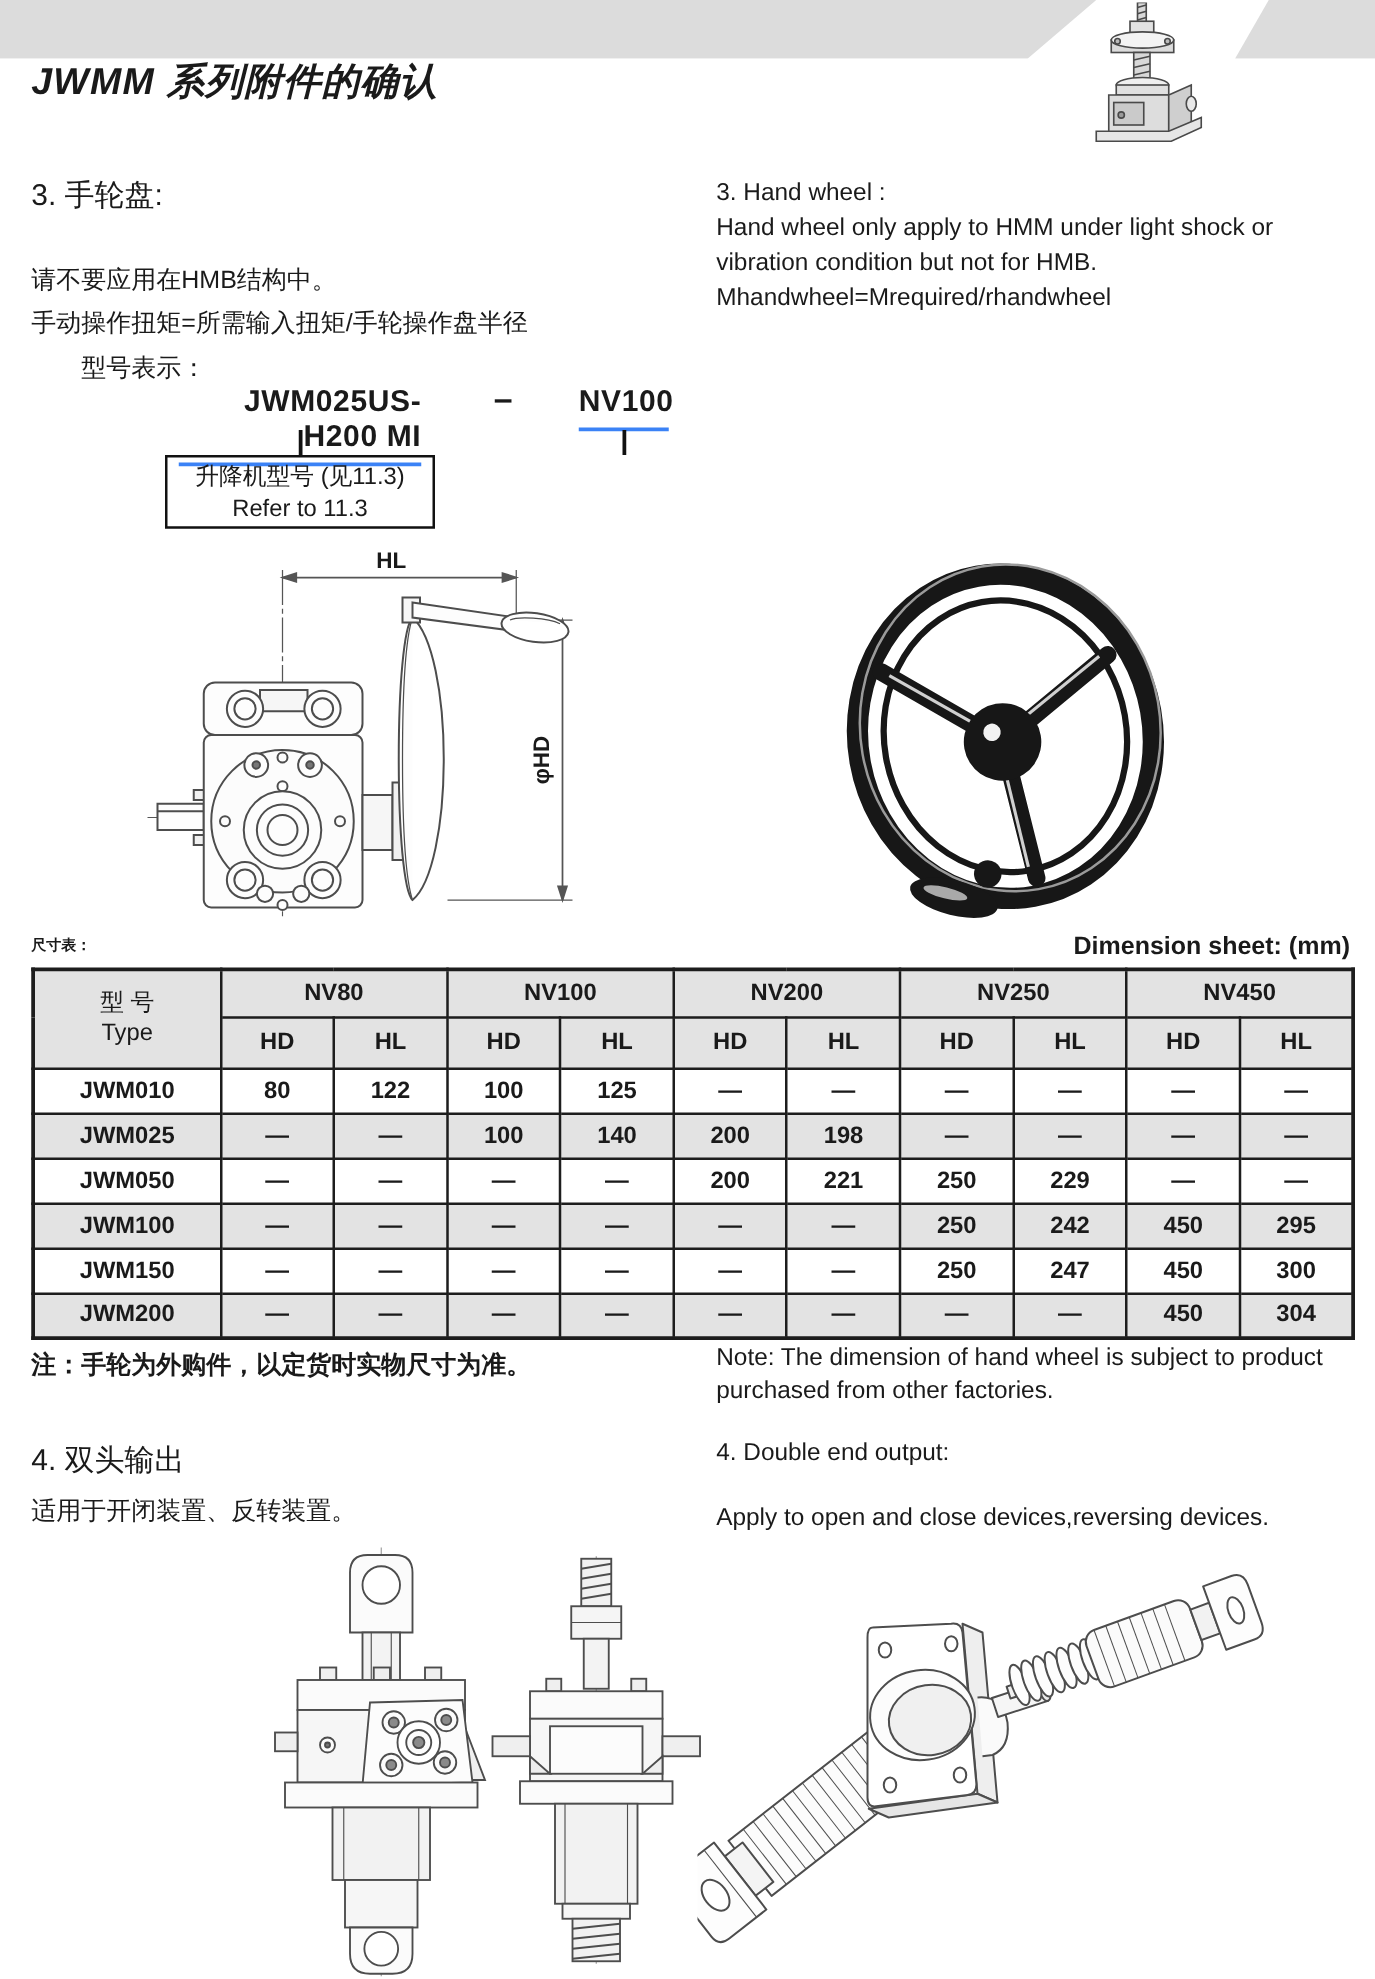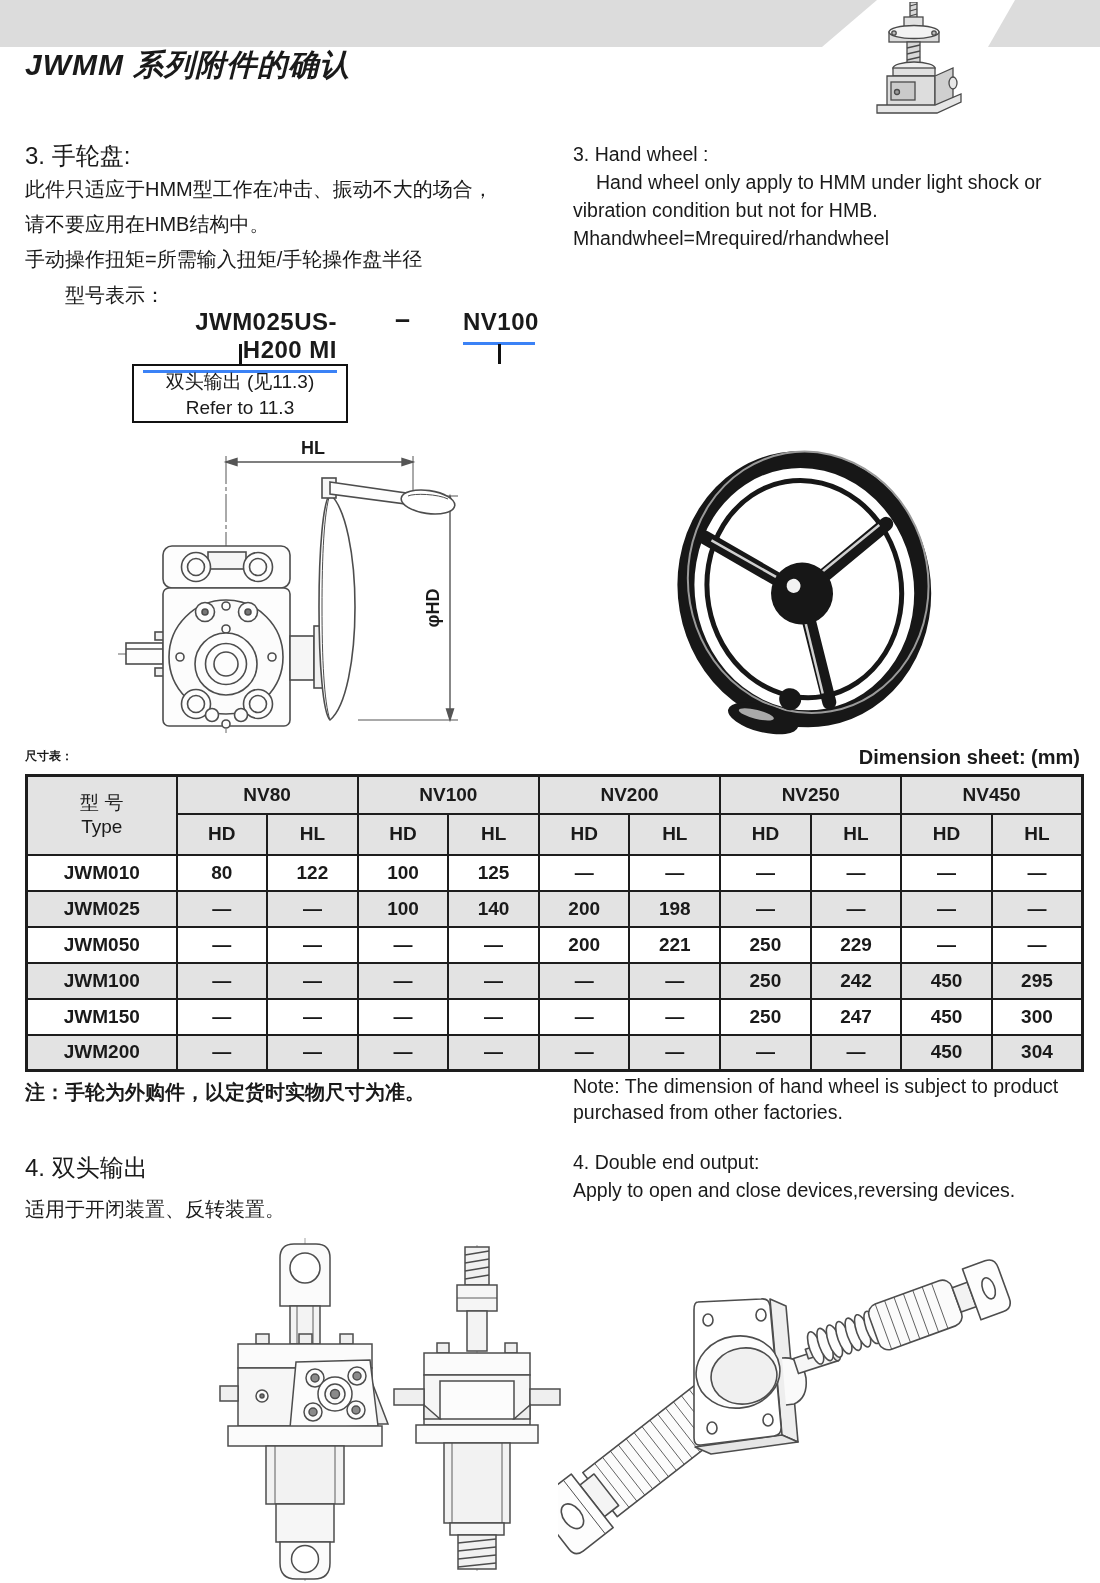--- a/index.html
+++ b/index.html
@@ -64,37 +64,36 @@
       <polygon points="34,74 82,74 82,105 34,105" fill="#dddddd"></polygon>
       <polygon points="82,74 100,66 100,97 82,105" fill="#cfcfcf"></polygon>
       <ellipse cx="100" cy="81" rx="4" ry="6" fill="#e8e8e8"></ellipse>
       <polygon points="24,103 82,103 108,92 108,100 84,111 24,111" fill="#e6e6e6"></polygon>
       <rect x="38" y="80" width="24" height="18" fill="#cacaca"></rect>
       <circle cx="44" cy="90" r="2.5" fill="#9a9a9a"></circle>
     </g>
   </svg>
 
   <div class="abs cn-h" style="left:25px;top:140px;">3. 手轮盘:</div>
-  <div class="abs body-t" style="left:25px;top:172px;">此件只适应于HMM型工作在冲击、振动不大的场合，</div>
   <div class="abs body-t" style="left:25px;top:207px;">请不要应用在HMB结构中。</div>
   <div class="abs body-t" style="left:25px;top:242px;">手动操作扭矩=所需输入扭矩/手轮操作盘半径</div>
   <div class="abs body-t" style="left:65px;top:278px;">型号表示：</div>
 
   <div class="abs en-t" style="left:573px;top:140px;">3. Hand wheel :</div>
-  <div class="abs en-t" style="left:573px;top:168px;margin-left:23px;">Hand wheel only apply to HMM under light shock or</div>
+  <div class="abs en-t" style="left:573px;top:168px;">Hand wheel only apply to HMM under light shock or</div>
   <div class="abs en-t" style="left:573px;top:196px;">vibration condition but not for HMB.</div>
   <div class="abs en-t" style="left:573px;top:224px;">Mhandwheel=Mrequired/rhandwheel</div>
 
   <div class="code" style="left:143px;top:308px;width:194px;">JWM025US-H200 MI</div>
   <div class="abs" style="left:395px;top:304px;font-size:27px;font-weight:bold;">–</div>
   <div class="code" style="left:463px;top:308px;width:72px;">NV100</div>
   <div class="conn" style="left:239px;top:344px;height:20px;"></div>
   <div class="conn" style="left:498px;top:344px;height:20px;"></div>
   <div class="dbox" style="left:132px;top:364px;width:212px;height:52px;">
-    <div>双头输出 (见11.3)</div>
+    <div>升降机型号 (见11.3)</div>
     <div>Refer to 11.3</div>
   </div>
 
   <svg class="abs" style="left:108px;top:436px;" width="385" height="300" viewBox="0 0 385 300">
     <g stroke="#555" stroke-width="1.4" fill="none">
 
       <line x1="118" y1="26" x2="305" y2="26"></line>
       <polygon points="118,26 129,22.5 129,29.5" fill="#555"></polygon>
       <polygon points="305,26 294,22.5 294,29.5" fill="#555"></polygon>
       <line x1="118" y1="20" x2="118" y2="108" stroke-dasharray="28 3 4 3" stroke-width="1"></line>
@@ -305,21 +304,21 @@
       </tbody>
     </table>
 
   <div class="abs en-t" style="left:25px;top:1078px;font-size:20px;font-weight:bold;">注：手轮为外购件，以定货时实物尺寸为准。</div>
   <div class="abs en-t" style="left:573px;top:1072px;">Note: The dimension of hand wheel is subject to product</div>
   <div class="abs en-t" style="left:573px;top:1098px;">purchased from other factories.</div>
 
   <div class="abs cn-h" style="left:25px;top:1152px;">4. 双头输出</div>
   <div class="abs body-t" style="left:25px;top:1192px;">适用于开闭装置、反转装置。</div>
   <div class="abs en-t" style="left:573px;top:1148px;">4.  Double end output:</div>
-  <div class="abs en-t" style="left:573px;top:1176px;">Apply to open and close devices,reversing devices.</div>
+  <div class="abs en-t" style="left:573px;top:1200px;">Apply to open and close devices,reversing devices.</div>
 
   <svg class="abs" style="left:200px;top:1236px;" width="210" height="347" viewBox="0 0 210 347">
     <line x1="105" y1="2" x2="105" y2="345" stroke="#999" stroke-width="0.9" stroke-dasharray="16 3 4 3"></line>
     <g stroke="#4d4d4d" stroke-width="1.5" fill="#fbfbfb">
       <path d="M80,22 Q80,8 94,8 L116,8 Q130,8 130,22 L130,70 L80,70 Z"></path>
       <circle cx="105" cy="32" r="15" fill="#ffffff"></circle>
       <rect x="90" y="70" width="30" height="38" fill="#f3f3f3"></rect>
       <line x1="97" y1="70" x2="97" y2="108" stroke-width="0.9"></line>
       <line x1="113" y1="70" x2="113" y2="108" stroke-width="0.9"></line>
       <rect x="56" y="98" width="13" height="10" fill="#efefef"></rect>

